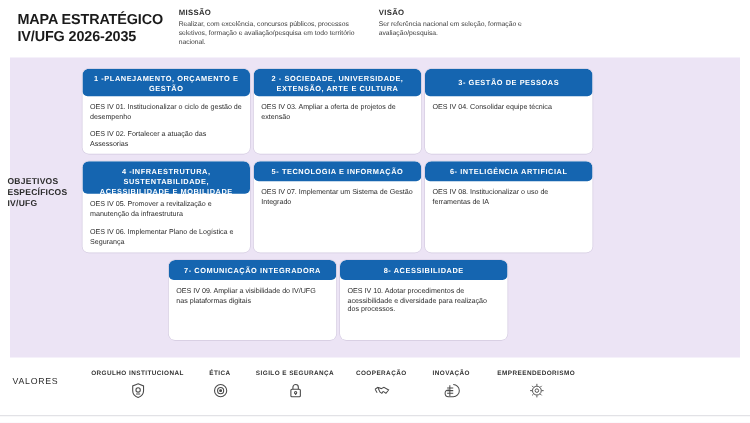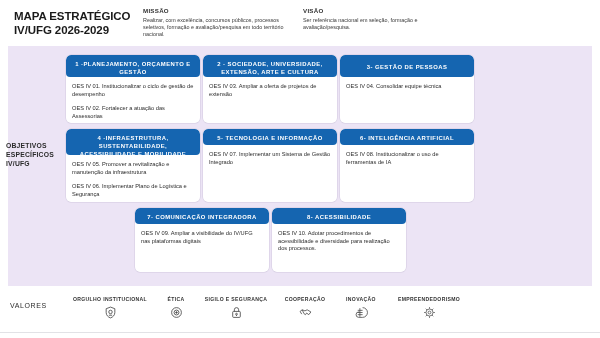--- a/index.html
+++ b/index.html
@@ -189,21 +189,21 @@
   }
 </style>
 </head>
 <body>
 
 <div id="map-root">
 
   <div class="header">
     <div class="map-title">
       <div>MAPA ESTRATÉGICO</div>
-      <div>IV/UFG 2026-2029</div>
+      <div>IV/UFG 2026-2035</div>
     </div>
 
     <div class="statement mission">
       <div class="statement-title">MISSÃO</div>
       <div class="statement-text">Realizar, com excelência, concursos públicos, processos seletivos, formação e avaliação/pesquisa em todo território nacional.</div>
     </div>
 
     <div class="statement vision">
       <div class="statement-title">VISÃO</div>
       <div class="statement-text">Ser referência nacional em seleção, formação e avaliação/pesquisa.</div>

